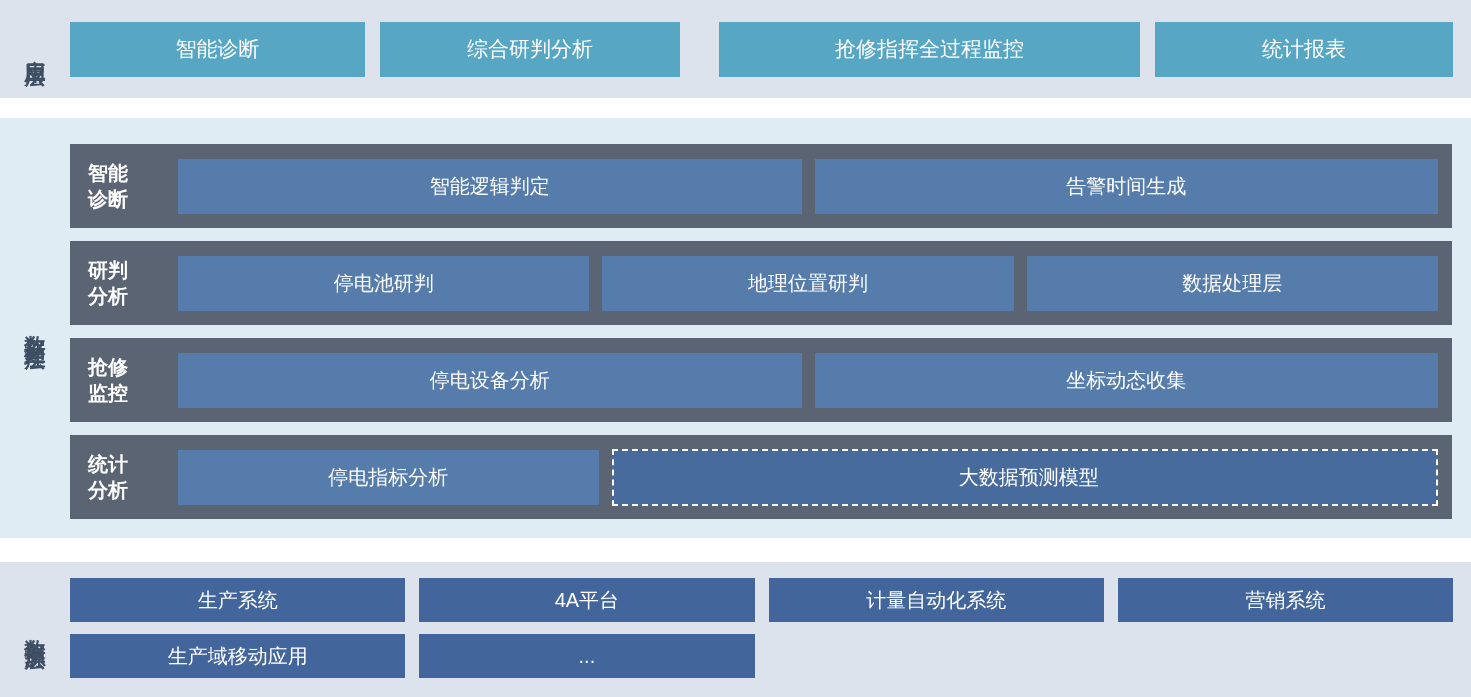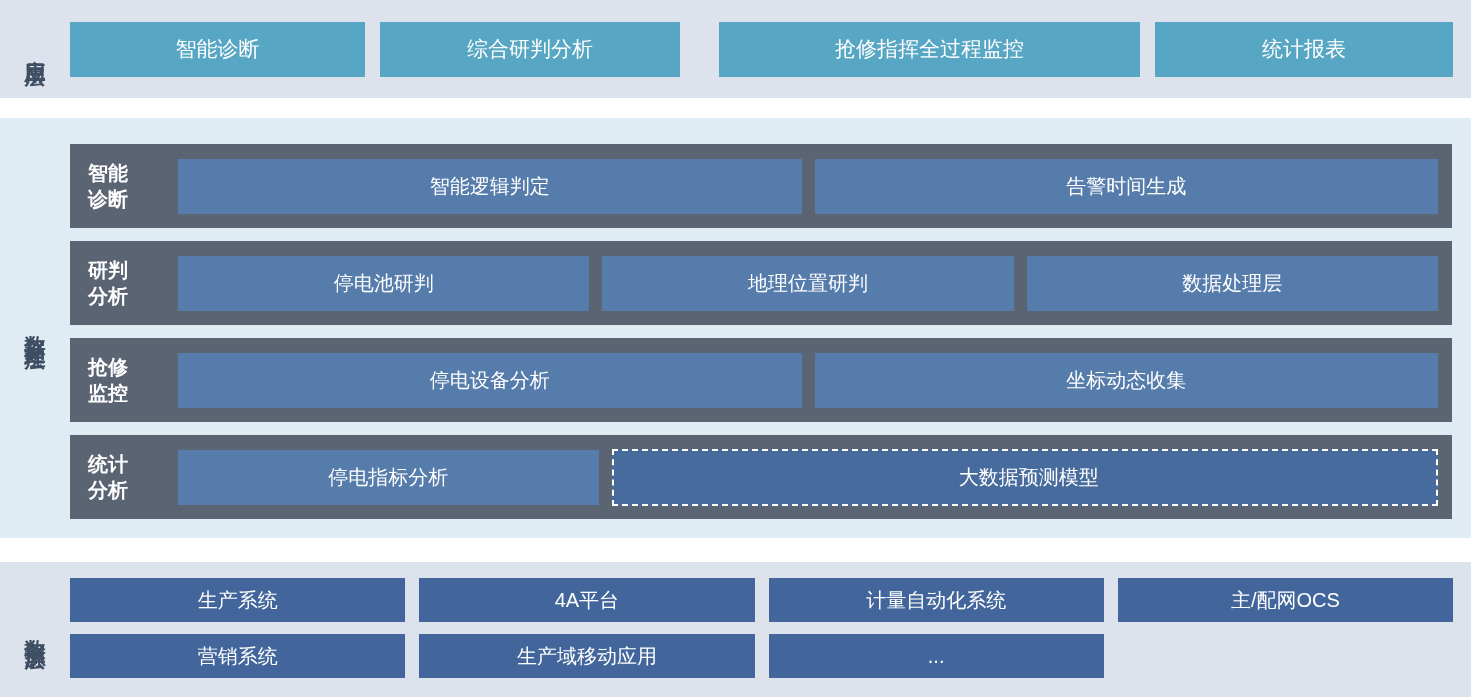--- a/index.html
+++ b/index.html
@@ -166,18 +166,17 @@
 <div class="gap2"></div>
 
 <div class="band band-src">
   <div class="gutter">
     <div class="v-label">数据源层</div>
   </div>
   <div class="src-grid">
     <div class="src-box">生产系统</div>
     <div class="src-box">4A平台</div>
     <div class="src-box">计量自动化系统</div>
-    <div class="src-box">主/配网OCS</div>
     <div class="src-box">营销系统</div>
     <div class="src-box">生产域移动应用</div>
     <div class="src-box">...</div>
   </div>
 </div>
 
 </body></html>

